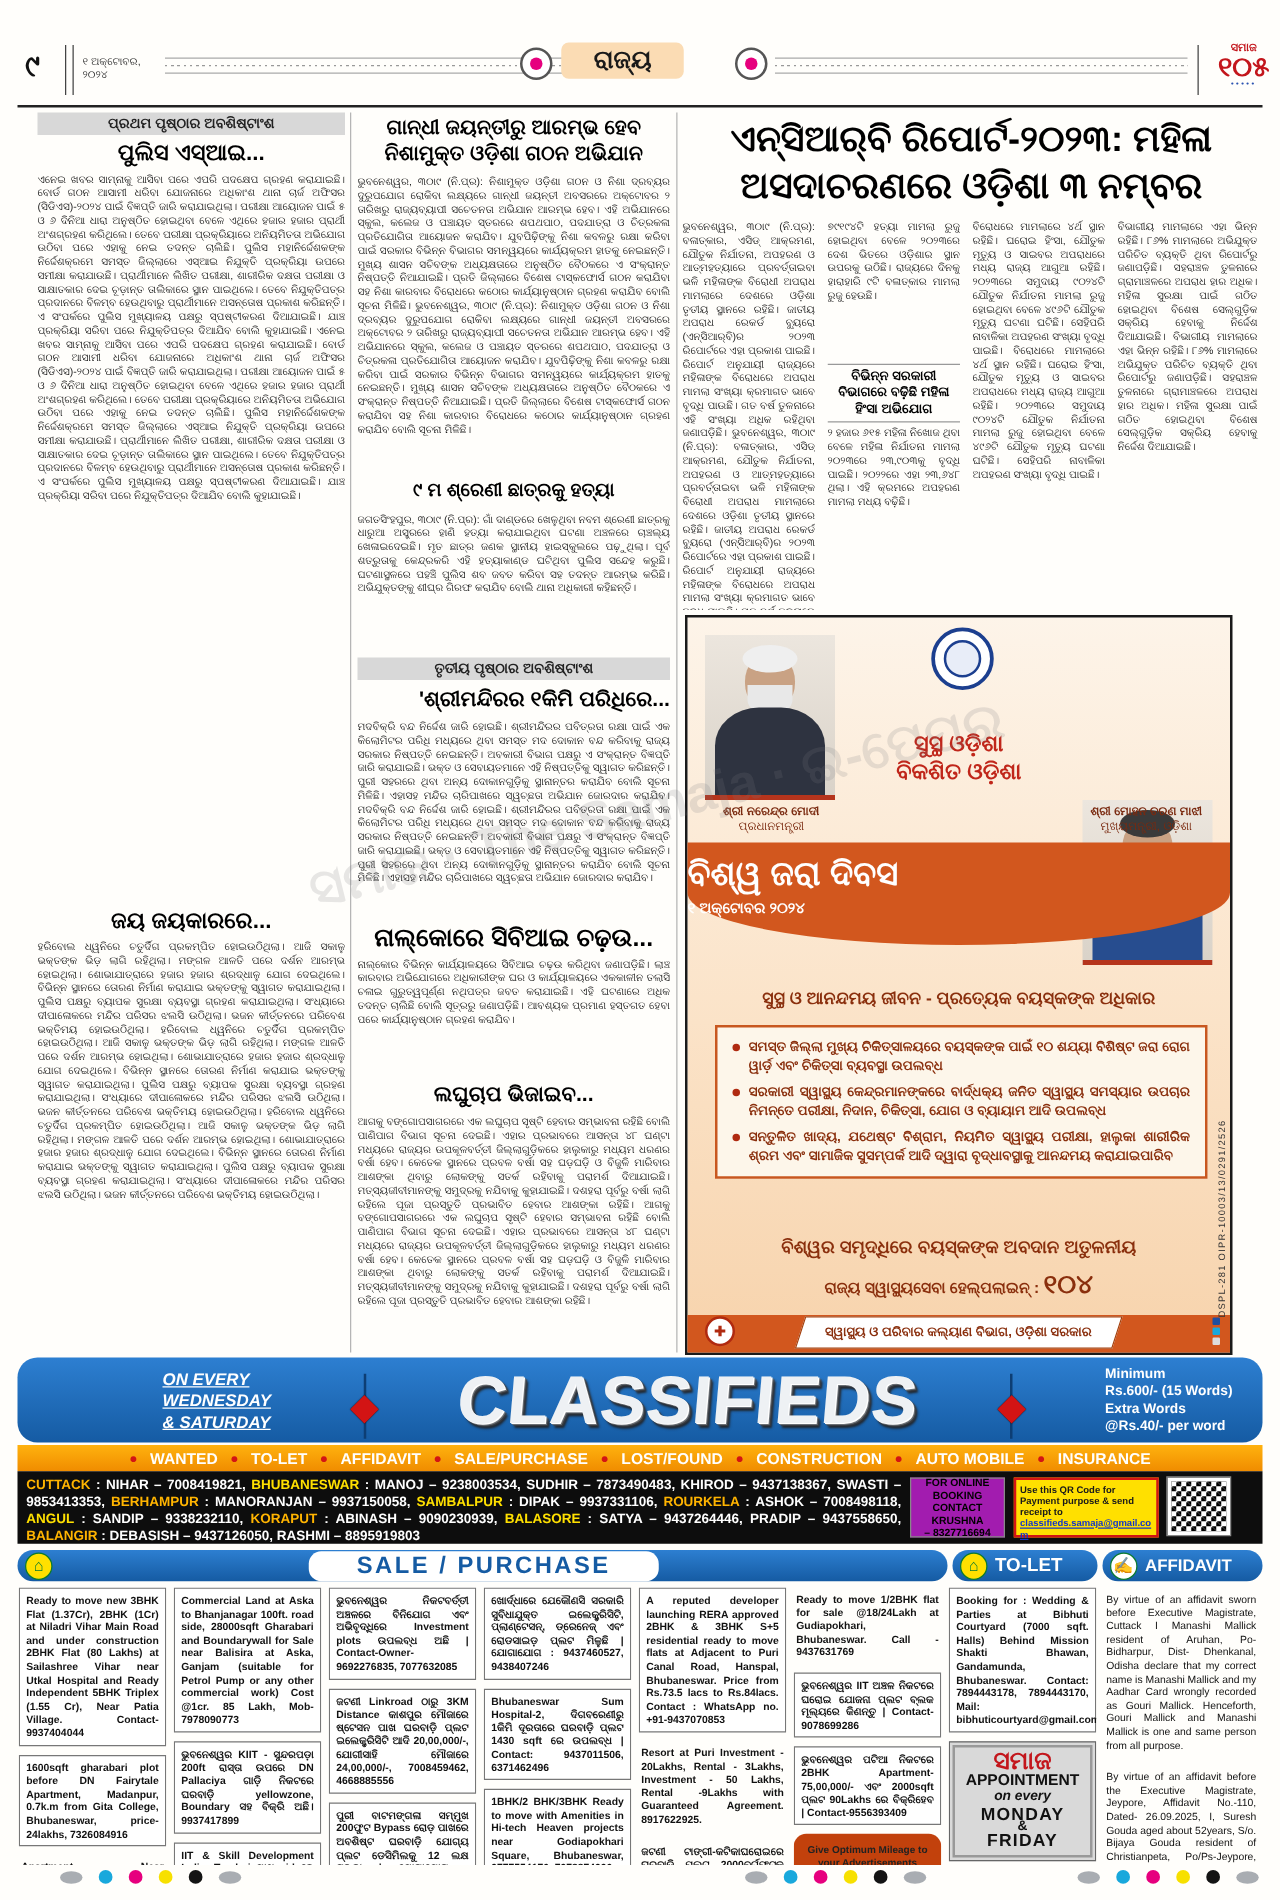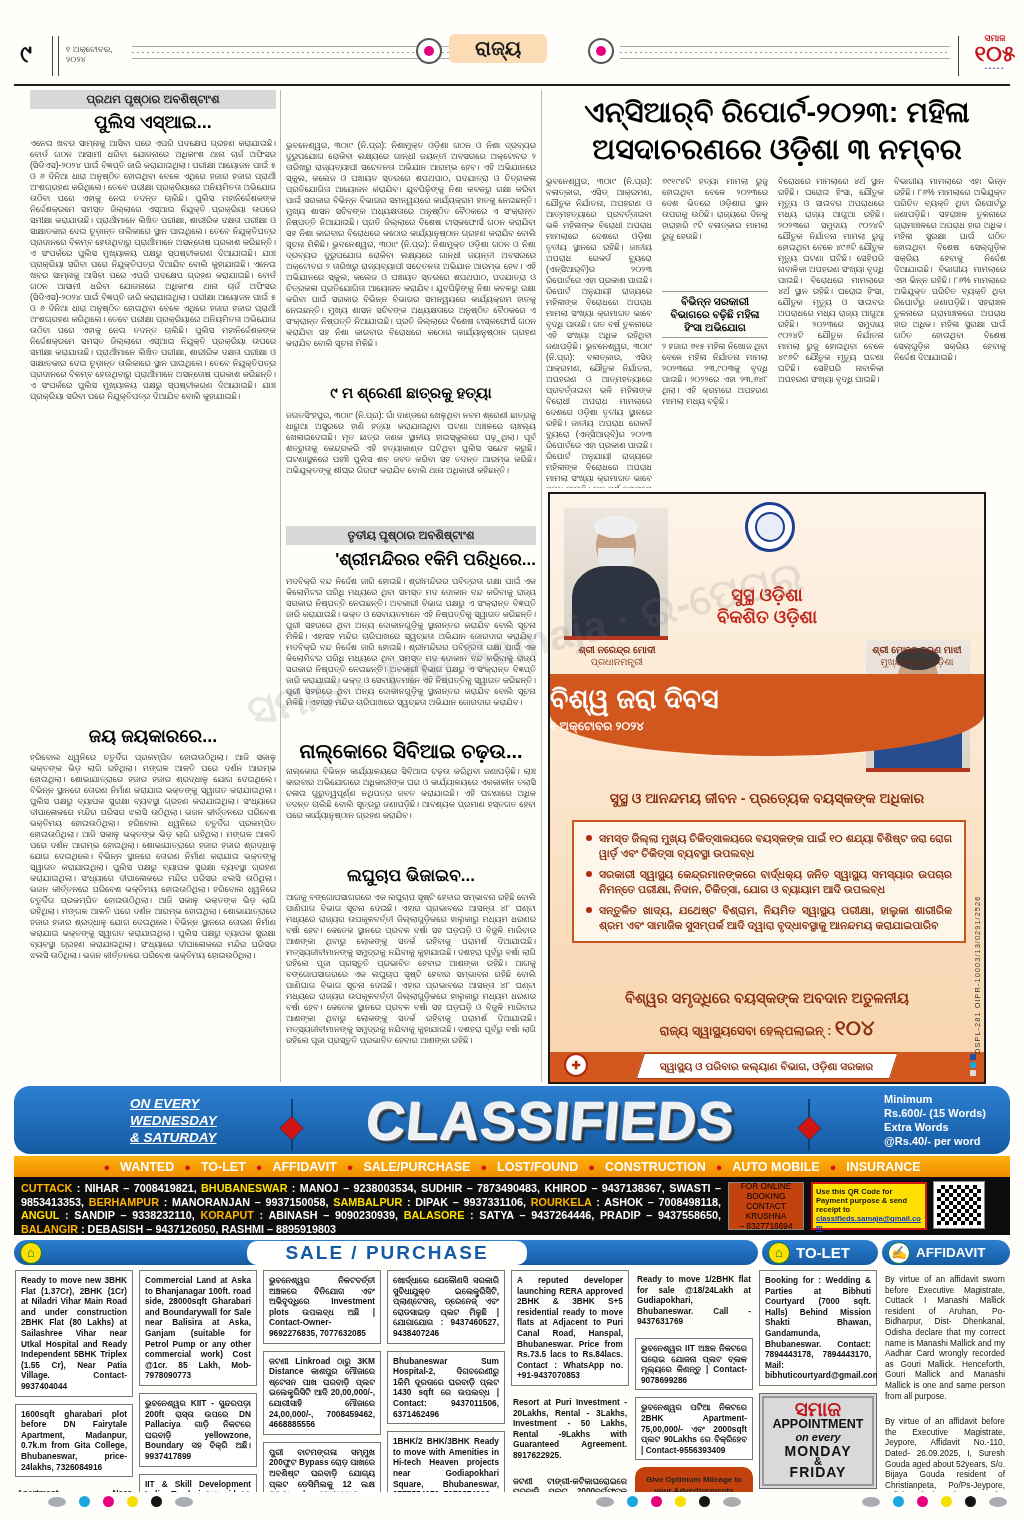--- a/index.html
+++ b/index.html
@@ -47,21 +47,21 @@
   .cls3d{font-size:54px;font-weight:900;letter-spacing:1px;color:#eef1f4;transform:skewX(-5deg);
          text-shadow:1px 1px 0 #fff,2px 2px 0 #6b7076,3px 3px 1px #3c4046,4px 4px 2px #22252a;}
   .diamond{color:#d31414;font-size:30px;line-height:1;text-shadow:0 0 1px #000;}
   .dialine{width:2px;height:52px;background:#0d3e74;margin:0 auto;}
   #catstrip{background:linear-gradient(180deg,#ffb20e,#f08c00);display:flex;align-items:center;justify-content:center;
             gap:10px;font-weight:bold;color:#fff;font-size:12.5px;}
   #catstrip .rd{color:#d31414;font-size:11px;}
   #contactband{background:#0d0d0d;display:flex;gap:7px;padding:5px 7px;box-sizing:border-box;}
   .contacttext{color:#fff;font-weight:bold;font-size:10.8px;line-height:13.5px;text-align:justify;}
   .cityA{color:#ffb400;} .cityB{color:#ffe000;}
-  .onlinebox{background:#c2410c;color:#000;border:1px solid #888;font-size:8.3px;font-weight:normal;text-align:center;
+  .onlinebox{background:#a21caf;color:#000;border:1px solid #888;font-size:8.3px;font-weight:bold;text-align:center;
              display:flex;flex-direction:column;justify-content:center;line-height:10px;}
   .qrnote{background:#ffe000;border:2px solid #d31414;font-size:7.6px;font-weight:bold;line-height:9px;padding:3px;color:#1a1a1a;box-sizing:border-box;}
   .qrnote .mail{color:#1437c8;text-decoration:underline;word-break:break-all;}
   .qr{background-image:linear-gradient(45deg,#000 25%,transparent 25%,transparent 75%,#000 75%),
        linear-gradient(45deg,#000 25%,#fff 25%,#fff 75%,#000 75%);
       background-size:8px 8px;background-position:0 0,4px 4px;border:3px solid #fff;outline:1px solid #888;box-sizing:border-box;}
   .secband{background:linear-gradient(180deg,#2d7fd1,#155ba3);border-radius:13px;display:flex;align-items:center;color:#fff;font-weight:bold;}
   .homeicon{width:20px;height:20px;border-radius:50%;background:#ffe000;color:#0a7a2f;display:flex;align-items:center;justify-content:center;
             font-size:13px;font-weight:bold;margin:0 6px;flex:none;border:1px solid #0a7a2f;}
   .salebox{background:#fff;border-radius:10px;color:#155ba3;font-size:19px;font-weight:900;letter-spacing:2px;padding:1px 38px;margin:0 auto;}
@@ -119,20 +119,21 @@
 
   <div class="abs vline" style="left:280px;top:90px;height:992px;"></div>
   <div class="abs vline" style="left:541px;top:90px;height:992px;"></div>
 
   <div class="abs kicker" style="left:30px;top:90px;width:246px;">ପ୍ରଥମ ପୃଷ୍ଠାର ଅବଶିଷ୍ଟାଂଶ</div>
   <div class="abs hmid" style="left:30px;top:112px;width:246px;font-size:18px;">ପୁଲିସ ଏସ୍ଆଇ...</div>
   <div class="abs jtext" style="left:30px;top:138px;width:246px;height:584px;">ଏନେଇ ଖବର ସାମ୍ନାକୁ ଆସିବା ପରେ ଏପରି ପଦକ୍ଷେପ ଗ୍ରହଣ କରାଯାଇଛି। ବୋର୍ଡ ଗଠନ ଆସାମୀ ଧରିବା ଯୋଜନାରେ ଅଧିକାଂଶ ଥାନା ଚାର୍ଜ ଅଫିସର (ସିଡିଏସ)-୨୦୨୪ ପାଇଁ ବିଜ୍ଞପ୍ତି ଜାରି କରାଯାଇଥିଲା। ପରୀକ୍ଷା ଆୟୋଜନ ପାଇଁ ୫ ଓ ୬ ଦିନିଆ ଧାରା ଅନୁଷ୍ଠିତ ହୋଇଥିବା ବେଳେ ଏଥିରେ ହଜାର ହଜାର ପ୍ରାର୍ଥୀ ଅଂଶଗ୍ରହଣ କରିଥିଲେ। ତେବେ ପରୀକ୍ଷା ପ୍ରକ୍ରିୟାରେ ଅନିୟମିତତା ଅଭିଯୋଗ ଉଠିବା ପରେ ଏହାକୁ ନେଇ ତଦନ୍ତ ଚାଲିଛି। ପୁଲିସ ମହାନିର୍ଦ୍ଦେଶକଙ୍କ ନିର୍ଦ୍ଦେଶକ୍ରମେ ସମସ୍ତ ଜିଲ୍ଲାରେ ଏସ୍ଆଇ ନିଯୁକ୍ତି ପ୍ରକ୍ରିୟା ଉପରେ ସମୀକ୍ଷା କରାଯାଉଛି। ପ୍ରାର୍ଥୀମାନେ ଲିଖିତ ପରୀକ୍ଷା, ଶାରୀରିକ ଦକ୍ଷତା ପରୀକ୍ଷା ଓ ସାକ୍ଷାତକାର ଦେଇ ଚୂଡ଼ାନ୍ତ ତାଲିକାରେ ସ୍ଥାନ ପାଇଥିଲେ। ତେବେ ନିଯୁକ୍ତିପତ୍ର ପ୍ରଦାନରେ ବିଳମ୍ବ ହେଉଥିବାରୁ ପ୍ରାର୍ଥୀମାନେ ଅସନ୍ତୋଷ ପ୍ରକାଶ କରିଛନ୍ତି। ଏ ସଂପର୍କରେ ପୁଲିସ ମୁଖ୍ୟାଳୟ ପକ୍ଷରୁ ସ୍ପଷ୍ଟୀକରଣ ଦିଆଯାଇଛି। ଯାଞ୍ଚ ପ୍ରକ୍ରିୟା ସରିବା ପରେ ନିଯୁକ୍ତିପତ୍ର ଦିଆଯିବ ବୋଲି କୁହାଯାଇଛି। ଏନେଇ ଖବର ସାମ୍ନାକୁ ଆସିବା ପରେ ଏପରି ପଦକ୍ଷେପ ଗ୍ରହଣ କରାଯାଇଛି। ବୋର୍ଡ ଗଠନ ଆସାମୀ ଧରିବା ଯୋଜନାରେ ଅଧିକାଂଶ ଥାନା ଚାର୍ଜ ଅଫିସର (ସିଡିଏସ)-୨୦୨୪ ପାଇଁ ବିଜ୍ଞପ୍ତି ଜାରି କରାଯାଇଥିଲା। ପରୀକ୍ଷା ଆୟୋଜନ ପାଇଁ ୫ ଓ ୬ ଦିନିଆ ଧାରା ଅନୁଷ୍ଠିତ ହୋଇଥିବା ବେଳେ ଏଥିରେ ହଜାର ହଜାର ପ୍ରାର୍ଥୀ ଅଂଶଗ୍ରହଣ କରିଥିଲେ। ତେବେ ପରୀକ୍ଷା ପ୍ରକ୍ରିୟାରେ ଅନିୟମିତତା ଅଭିଯୋଗ ଉଠିବା ପରେ ଏହାକୁ ନେଇ ତଦନ୍ତ ଚାଲିଛି। ପୁଲିସ ମହାନିର୍ଦ୍ଦେଶକଙ୍କ ନିର୍ଦ୍ଦେଶକ୍ରମେ ସମସ୍ତ ଜିଲ୍ଲାରେ ଏସ୍ଆଇ ନିଯୁକ୍ତି ପ୍ରକ୍ରିୟା ଉପରେ ସମୀକ୍ଷା କରାଯାଉଛି। ପ୍ରାର୍ଥୀମାନେ ଲିଖିତ ପରୀକ୍ଷା, ଶାରୀରିକ ଦକ୍ଷତା ପରୀକ୍ଷା ଓ ସାକ୍ଷାତକାର ଦେଇ ଚୂଡ଼ାନ୍ତ ତାଲିକାରେ ସ୍ଥାନ ପାଇଥିଲେ। ତେବେ ନିଯୁକ୍ତିପତ୍ର ପ୍ରଦାନରେ ବିଳମ୍ବ ହେଉଥିବାରୁ ପ୍ରାର୍ଥୀମାନେ ଅସନ୍ତୋଷ ପ୍ରକାଶ କରିଛନ୍ତି। ଏ ସଂପର୍କରେ ପୁଲିସ ମୁଖ୍ୟାଳୟ ପକ୍ଷରୁ ସ୍ପଷ୍ଟୀକରଣ ଦିଆଯାଇଛି। ଯାଞ୍ଚ ପ୍ରକ୍ରିୟା ସରିବା ପରେ ନିଯୁକ୍ତିପତ୍ର ଦିଆଯିବ ବୋଲି କୁହାଯାଇଛି।</div>
   <div class="abs hmid" style="left:30px;top:726px;width:246px;font-size:18px;">ଜୟ ଜୟକାରରେ...</div>
   <div class="abs jtext" style="left:30px;top:752px;width:246px;height:328px;">ହରିବୋଲ ଧ୍ୱନିରେ ଚତୁର୍ଦିଗ ପ୍ରକମ୍ପିତ ହୋଇଉଠିଥିଲା। ଆଜି ସକାଳୁ ଭକ୍ତଙ୍କ ଭିଡ଼ ଲାଗି ରହିଥିଲା। ମଙ୍ଗଳ ଆଳତି ପରେ ଦର୍ଶନ ଆରମ୍ଭ ହୋଇଥିଲା। ଶୋଭାଯାତ୍ରାରେ ହଜାର ହଜାର ଶ୍ରଦ୍ଧାଳୁ ଯୋଗ ଦେଇଥିଲେ। ବିଭିନ୍ନ ସ୍ଥାନରେ ତୋରଣ ନିର୍ମାଣ କରାଯାଇ ଭକ୍ତଙ୍କୁ ସ୍ୱାଗତ କରାଯାଇଥିଲା। ପୁଲିସ ପକ୍ଷରୁ ବ୍ୟାପକ ସୁରକ୍ଷା ବ୍ୟବସ୍ଥା ଗ୍ରହଣ କରାଯାଇଥିଲା। ସଂଧ୍ୟାରେ ଦୀପାଳୋକରେ ମନ୍ଦିର ପରିସର ଝଲସି ଉଠିଥିଲା। ଭଜନ କୀର୍ତ୍ତନରେ ପରିବେଶ ଭକ୍ତିମୟ ହୋଇଉଠିଥିଲା। ହରିବୋଲ ଧ୍ୱନିରେ ଚତୁର୍ଦିଗ ପ୍ରକମ୍ପିତ ହୋଇଉଠିଥିଲା। ଆଜି ସକାଳୁ ଭକ୍ତଙ୍କ ଭିଡ଼ ଲାଗି ରହିଥିଲା। ମଙ୍ଗଳ ଆଳତି ପରେ ଦର୍ଶନ ଆରମ୍ଭ ହୋଇଥିଲା। ଶୋଭାଯାତ୍ରାରେ ହଜାର ହଜାର ଶ୍ରଦ୍ଧାଳୁ ଯୋଗ ଦେଇଥିଲେ। ବିଭିନ୍ନ ସ୍ଥାନରେ ତୋରଣ ନିର୍ମାଣ କରାଯାଇ ଭକ୍ତଙ୍କୁ ସ୍ୱାଗତ କରାଯାଇଥିଲା। ପୁଲିସ ପକ୍ଷରୁ ବ୍ୟାପକ ସୁରକ୍ଷା ବ୍ୟବସ୍ଥା ଗ୍ରହଣ କରାଯାଇଥିଲା। ସଂଧ୍ୟାରେ ଦୀପାଳୋକରେ ମନ୍ଦିର ପରିସର ଝଲସି ଉଠିଥିଲା। ଭଜନ କୀର୍ତ୍ତନରେ ପରିବେଶ ଭକ୍ତିମୟ ହୋଇଉଠିଥିଲା। ହରିବୋଲ ଧ୍ୱନିରେ ଚତୁର୍ଦିଗ ପ୍ରକମ୍ପିତ ହୋଇଉଠିଥିଲା। ଆଜି ସକାଳୁ ଭକ୍ତଙ୍କ ଭିଡ଼ ଲାଗି ରହିଥିଲା। ମଙ୍ଗଳ ଆଳତି ପରେ ଦର୍ଶନ ଆରମ୍ଭ ହୋଇଥିଲା। ଶୋଭାଯାତ୍ରାରେ ହଜାର ହଜାର ଶ୍ରଦ୍ଧାଳୁ ଯୋଗ ଦେଇଥିଲେ। ବିଭିନ୍ନ ସ୍ଥାନରେ ତୋରଣ ନିର୍ମାଣ କରାଯାଇ ଭକ୍ତଙ୍କୁ ସ୍ୱାଗତ କରାଯାଇଥିଲା। ପୁଲିସ ପକ୍ଷରୁ ବ୍ୟାପକ ସୁରକ୍ଷା ବ୍ୟବସ୍ଥା ଗ୍ରହଣ କରାଯାଇଥିଲା। ସଂଧ୍ୟାରେ ଦୀପାଳୋକରେ ମନ୍ଦିର ପରିସର ଝଲସି ଉଠିଥିଲା। ଭଜନ କୀର୍ତ୍ତନରେ ପରିବେଶ ଭକ୍ତିମୟ ହୋଇଉଠିଥିଲା।</div>
 
+  <div class="abs hmid" style="left:286px;top:92px;width:250px;font-size:16.5px;line-height:21px;">ଗାନ୍ଧୀ ଜୟନ୍ତୀରୁ ଆରମ୍ଭ ହେବ ନିଶାମୁକ୍ତ ଓଡ଼ିଶା ଗଠନ ଅଭିଯାନ</div>
   <div class="abs jtext" style="left:286px;top:140px;width:250px;height:242px;">ଭୁବନେଶ୍ୱର, ୩୦ା୯ (ନି.ପ୍ର): ନିଶାମୁକ୍ତ ଓଡ଼ିଶା ଗଠନ ଓ ନିଶା ଦ୍ରବ୍ୟର ଦୁରୁପଯୋଗ ରୋକିବା ଲକ୍ଷ୍ୟରେ ଗାନ୍ଧୀ ଜୟନ୍ତୀ ଅବସରରେ ଅକ୍ଟୋବର ୨ ତାରିଖରୁ ରାଜ୍ୟବ୍ୟାପୀ ସଚେତନତା ଅଭିଯାନ ଆରମ୍ଭ ହେବ। ଏହି ଅଭିଯାନରେ ସ୍କୁଲ, କଲେଜ ଓ ପଞ୍ଚାୟତ ସ୍ତରରେ ଶପଥପାଠ, ପଦଯାତ୍ରା ଓ ଚିତ୍ରକଳା ପ୍ରତିଯୋଗିତା ଆୟୋଜନ କରାଯିବ। ଯୁବପିଢ଼ିଙ୍କୁ ନିଶା କବଳରୁ ରକ୍ଷା କରିବା ପାଇଁ ସରକାର ବିଭିନ୍ନ ବିଭାଗର ସମନ୍ୱୟରେ କାର୍ଯ୍ୟକ୍ରମ ହାତକୁ ନେଇଛନ୍ତି। ମୁଖ୍ୟ ଶାସନ ସଚିବଙ୍କ ଅଧ୍ୟକ୍ଷତାରେ ଅନୁଷ୍ଠିତ ବୈଠକରେ ଏ ସଂକ୍ରାନ୍ତ ନିଷ୍ପତ୍ତି ନିଆଯାଇଛି। ପ୍ରତି ଜିଲ୍ଲାରେ ବିଶେଷ ଟାସ୍କଫୋର୍ସ ଗଠନ କରାଯିବା ସହ ନିଶା କାରବାର ବିରୋଧରେ କଠୋର କାର୍ଯ୍ୟାନୁଷ୍ଠାନ ଗ୍ରହଣ କରାଯିବ ବୋଲି ସୂଚନା ମିଳିଛି। ଭୁବନେଶ୍ୱର, ୩୦ା୯ (ନି.ପ୍ର): ନିଶାମୁକ୍ତ ଓଡ଼ିଶା ଗଠନ ଓ ନିଶା ଦ୍ରବ୍ୟର ଦୁରୁପଯୋଗ ରୋକିବା ଲକ୍ଷ୍ୟରେ ଗାନ୍ଧୀ ଜୟନ୍ତୀ ଅବସରରେ ଅକ୍ଟୋବର ୨ ତାରିଖରୁ ରାଜ୍ୟବ୍ୟାପୀ ସଚେତନତା ଅଭିଯାନ ଆରମ୍ଭ ହେବ। ଏହି ଅଭିଯାନରେ ସ୍କୁଲ, କଲେଜ ଓ ପଞ୍ଚାୟତ ସ୍ତରରେ ଶପଥପାଠ, ପଦଯାତ୍ରା ଓ ଚିତ୍ରକଳା ପ୍ରତିଯୋଗିତା ଆୟୋଜନ କରାଯିବ। ଯୁବପିଢ଼ିଙ୍କୁ ନିଶା କବଳରୁ ରକ୍ଷା କରିବା ପାଇଁ ସରକାର ବିଭିନ୍ନ ବିଭାଗର ସମନ୍ୱୟରେ କାର୍ଯ୍ୟକ୍ରମ ହାତକୁ ନେଇଛନ୍ତି। ମୁଖ୍ୟ ଶାସନ ସଚିବଙ୍କ ଅଧ୍ୟକ୍ଷତାରେ ଅନୁଷ୍ଠିତ ବୈଠକରେ ଏ ସଂକ୍ରାନ୍ତ ନିଷ୍ପତ୍ତି ନିଆଯାଇଛି। ପ୍ରତି ଜିଲ୍ଲାରେ ବିଶେଷ ଟାସ୍କଫୋର୍ସ ଗଠନ କରାଯିବା ସହ ନିଶା କାରବାର ବିରୋଧରେ କଠୋର କାର୍ଯ୍ୟାନୁଷ୍ଠାନ ଗ୍ରହଣ କରାଯିବ ବୋଲି ସୂଚନା ମିଳିଛି।</div>
   <div class="abs hmid" style="left:286px;top:384px;width:250px;font-size:15px;">୯ ମ ଶ୍ରେଣୀ ଛାତ୍ରକୁ ହତ୍ୟା</div>
   <div class="abs jtext" style="left:286px;top:410px;width:250px;height:112px;">ଜଗତସିଂହପୁର, ୩୦ା୯ (ନି.ପ୍ର): ଗାଁ ଦାଣ୍ଡରେ ଖେଳୁଥିବା ନବମ ଶ୍ରେଣୀ ଛାତ୍ରକୁ ଧାରୁଆ ଅସ୍ତ୍ରରେ ହାଣି ହତ୍ୟା କରାଯାଇଥିବା ଘଟଣା ଅଞ୍ଚଳରେ ଚାଞ୍ଚଲ୍ୟ ଖେଳାଇଦେଇଛି। ମୃତ ଛାତ୍ର ଜଣକ ସ୍ଥାନୀୟ ହାଇସ୍କୁଲରେ ପଢ଼ୁଥିଲା। ପୂର୍ବ ଶତ୍ରୁତାକୁ କେନ୍ଦ୍ରକରି ଏହି ହତ୍ୟାକାଣ୍ଡ ଘଟିଥିବା ପୁଲିସ ସନ୍ଦେହ କରୁଛି। ଘଟଣାସ୍ଥଳରେ ପହଞ୍ଚି ପୁଲିସ ଶବ ଜବତ କରିବା ସହ ତଦନ୍ତ ଆରମ୍ଭ କରିଛି। ଅଭିଯୁକ୍ତଙ୍କୁ ଶୀଘ୍ର ଗିରଫ କରାଯିବ ବୋଲି ଥାନା ଅଧିକାରୀ କହିଛନ୍ତି।</div>
   <div class="abs kicker" style="left:286px;top:526px;width:250px;">ତୃତୀୟ ପୃଷ୍ଠାର ଅବଶିଷ୍ଟାଂଶ</div>
   <div class="abs hmid" style="left:286px;top:550px;width:250px;font-size:17px;text-align:right;">'ଶ୍ରୀମନ୍ଦିରର ୧କିମି ପରିଧିରେ...</div>
   <div class="abs jtext" style="left:286px;top:576px;width:250px;height:162px;">ମଦବିକ୍ରି ବନ୍ଦ ନିର୍ଦ୍ଦେଶ ଜାରି ହୋଇଛି। ଶ୍ରୀମନ୍ଦିରର ପବିତ୍ରତା ରକ୍ଷା ପାଇଁ ଏକ କିଲୋମିଟର ପରିଧି ମଧ୍ୟରେ ଥିବା ସମସ୍ତ ମଦ ଦୋକାନ ବନ୍ଦ କରିବାକୁ ରାଜ୍ୟ ସରକାର ନିଷ୍ପତ୍ତି ନେଇଛନ୍ତି। ଅବକାରୀ ବିଭାଗ ପକ୍ଷରୁ ଏ ସଂକ୍ରାନ୍ତ ବିଜ୍ଞପ୍ତି ଜାରି କରାଯାଇଛି। ଭକ୍ତ ଓ ସେବାୟତମାନେ ଏହି ନିଷ୍ପତ୍ତିକୁ ସ୍ୱାଗତ କରିଛନ୍ତି। ପୁରୀ ସହରରେ ଥିବା ଅନ୍ୟ ଦୋକାନଗୁଡ଼ିକୁ ସ୍ଥାନାନ୍ତର କରାଯିବ ବୋଲି ସୂଚନା ମିଳିଛି। ଏହାସହ ମନ୍ଦିର ଚାରିପାଖରେ ସ୍ୱଚ୍ଛତା ଅଭିଯାନ ଜୋରଦାର କରାଯିବ। ମଦବିକ୍ରି ବନ୍ଦ ନିର୍ଦ୍ଦେଶ ଜାରି ହୋଇଛି। ଶ୍ରୀମନ୍ଦିରର ପବିତ୍ରତା ରକ୍ଷା ପାଇଁ ଏକ କିଲୋମିଟର ପରିଧି ମଧ୍ୟରେ ଥିବା ସମସ୍ତ ମଦ ଦୋକାନ ବନ୍ଦ କରିବାକୁ ରାଜ୍ୟ ସରକାର ନିଷ୍ପତ୍ତି ନେଇଛନ୍ତି। ଅବକାରୀ ବିଭାଗ ପକ୍ଷରୁ ଏ ସଂକ୍ରାନ୍ତ ବିଜ୍ଞପ୍ତି ଜାରି କରାଯାଇଛି। ଭକ୍ତ ଓ ସେବାୟତମାନେ ଏହି ନିଷ୍ପତ୍ତିକୁ ସ୍ୱାଗତ କରିଛନ୍ତି। ପୁରୀ ସହରରେ ଥିବା ଅନ୍ୟ ଦୋକାନଗୁଡ଼ିକୁ ସ୍ଥାନାନ୍ତର କରାଯିବ ବୋଲି ସୂଚନା ମିଳିଛି। ଏହାସହ ମନ୍ଦିର ଚାରିପାଖରେ ସ୍ୱଚ୍ଛତା ଅଭିଯାନ ଜୋରଦାର କରାଯିବ।</div>
   <div class="abs hmid" style="left:286px;top:740px;width:250px;font-size:20px;">ନାଲ୍‌କୋରେ ସିବିଆଇ ଚଢ଼ଉ...</div>
   <div class="abs jtext" style="left:286px;top:766px;width:250px;height:98px;">ନାଲ୍‌କୋର ବିଭିନ୍ନ କାର୍ଯ୍ୟାଳୟରେ ସିବିଆଇ ଚଢ଼ଉ କରିଥିବା ଜଣାପଡ଼ିଛି। ଲାଞ୍ଚ କାରବାର ଅଭିଯୋଗରେ ଅଧିକାରୀଙ୍କ ଘର ଓ କାର୍ଯ୍ୟାଳୟରେ ଏକକାଳୀନ ତଲାସି ଚଳାଇ ଗୁରୁତ୍ୱପୂର୍ଣ୍ଣ ନଥିପତ୍ର ଜବତ କରାଯାଇଛି। ଏହି ଘଟଣାରେ ଅଧିକ ତଦନ୍ତ ଚାଲିଛି ବୋଲି ସୂତ୍ରରୁ ଜଣାପଡ଼ିଛି। ଆବଶ୍ୟକ ପ୍ରମାଣ ହସ୍ତଗତ ହେବା ପରେ କାର୍ଯ୍ୟାନୁଷ୍ଠାନ ଗ୍ରହଣ କରାଯିବ।</div>
   <div class="abs hmid" style="left:286px;top:866px;width:250px;font-size:17px;">ଲଘୁଚାପ ଭିଜାଇବ...</div>
   <div class="abs jtext" style="left:286px;top:892px;width:250px;height:188px;">ଆଗକୁ ବଙ୍ଗୋପସାଗରରେ ଏକ ଲଘୁଚାପ ସୃଷ୍ଟି ହେବାର ସମ୍ଭାବନା ରହିଛି ବୋଲି ପାଣିପାଗ ବିଭାଗ ସୂଚନା ଦେଇଛି। ଏହାର ପ୍ରଭାବରେ ଆସନ୍ତା ୪୮ ଘଣ୍ଟା ମଧ୍ୟରେ ରାଜ୍ୟର ଉପକୂଳବର୍ତ୍ତୀ ଜିଲ୍ଲାଗୁଡ଼ିକରେ ହାଲୁକାରୁ ମଧ୍ୟମ ଧରଣର ବର୍ଷା ହେବ। କେତେକ ସ୍ଥାନରେ ପ୍ରବଳ ବର୍ଷା ସହ ଘଡ଼ଘଡ଼ି ଓ ବିଜୁଳି ମାରିବାର ଆଶଙ୍କା ଥିବାରୁ ଲୋକଙ୍କୁ ସତର୍କ ରହିବାକୁ ପରାମର୍ଶ ଦିଆଯାଇଛି। ମତ୍ସ୍ୟଜୀବୀମାନଙ୍କୁ ସମୁଦ୍ରକୁ ନଯିବାକୁ କୁହାଯାଇଛି। ଦଶହରା ପୂର୍ବରୁ ବର୍ଷା ଲାଗି ରହିଲେ ପୂଜା ପ୍ରସ୍ତୁତି ପ୍ରଭାବିତ ହେବାର ଆଶଙ୍କା ରହିଛି। ଆଗକୁ ବଙ୍ଗୋପସାଗରରେ ଏକ ଲଘୁଚାପ ସୃଷ୍ଟି ହେବାର ସମ୍ଭାବନା ରହିଛି ବୋଲି ପାଣିପାଗ ବିଭାଗ ସୂଚନା ଦେଇଛି। ଏହାର ପ୍ରଭାବରେ ଆସନ୍ତା ୪୮ ଘଣ୍ଟା ମଧ୍ୟରେ ରାଜ୍ୟର ଉପକୂଳବର୍ତ୍ତୀ ଜିଲ୍ଲାଗୁଡ଼ିକରେ ହାଲୁକାରୁ ମଧ୍ୟମ ଧରଣର ବର୍ଷା ହେବ। କେତେକ ସ୍ଥାନରେ ପ୍ରବଳ ବର୍ଷା ସହ ଘଡ଼ଘଡ଼ି ଓ ବିଜୁଳି ମାରିବାର ଆଶଙ୍କା ଥିବାରୁ ଲୋକଙ୍କୁ ସତର୍କ ରହିବାକୁ ପରାମର୍ଶ ଦିଆଯାଇଛି। ମତ୍ସ୍ୟଜୀବୀମାନଙ୍କୁ ସମୁଦ୍ରକୁ ନଯିବାକୁ କୁହାଯାଇଛି। ଦଶହରା ପୂର୍ବରୁ ବର୍ଷା ଲାଗି ରହିଲେ ପୂଜା ପ୍ରସ୍ତୁତି ପ୍ରଭାବିତ ହେବାର ଆଶଙ୍କା ରହିଛି।</div>

